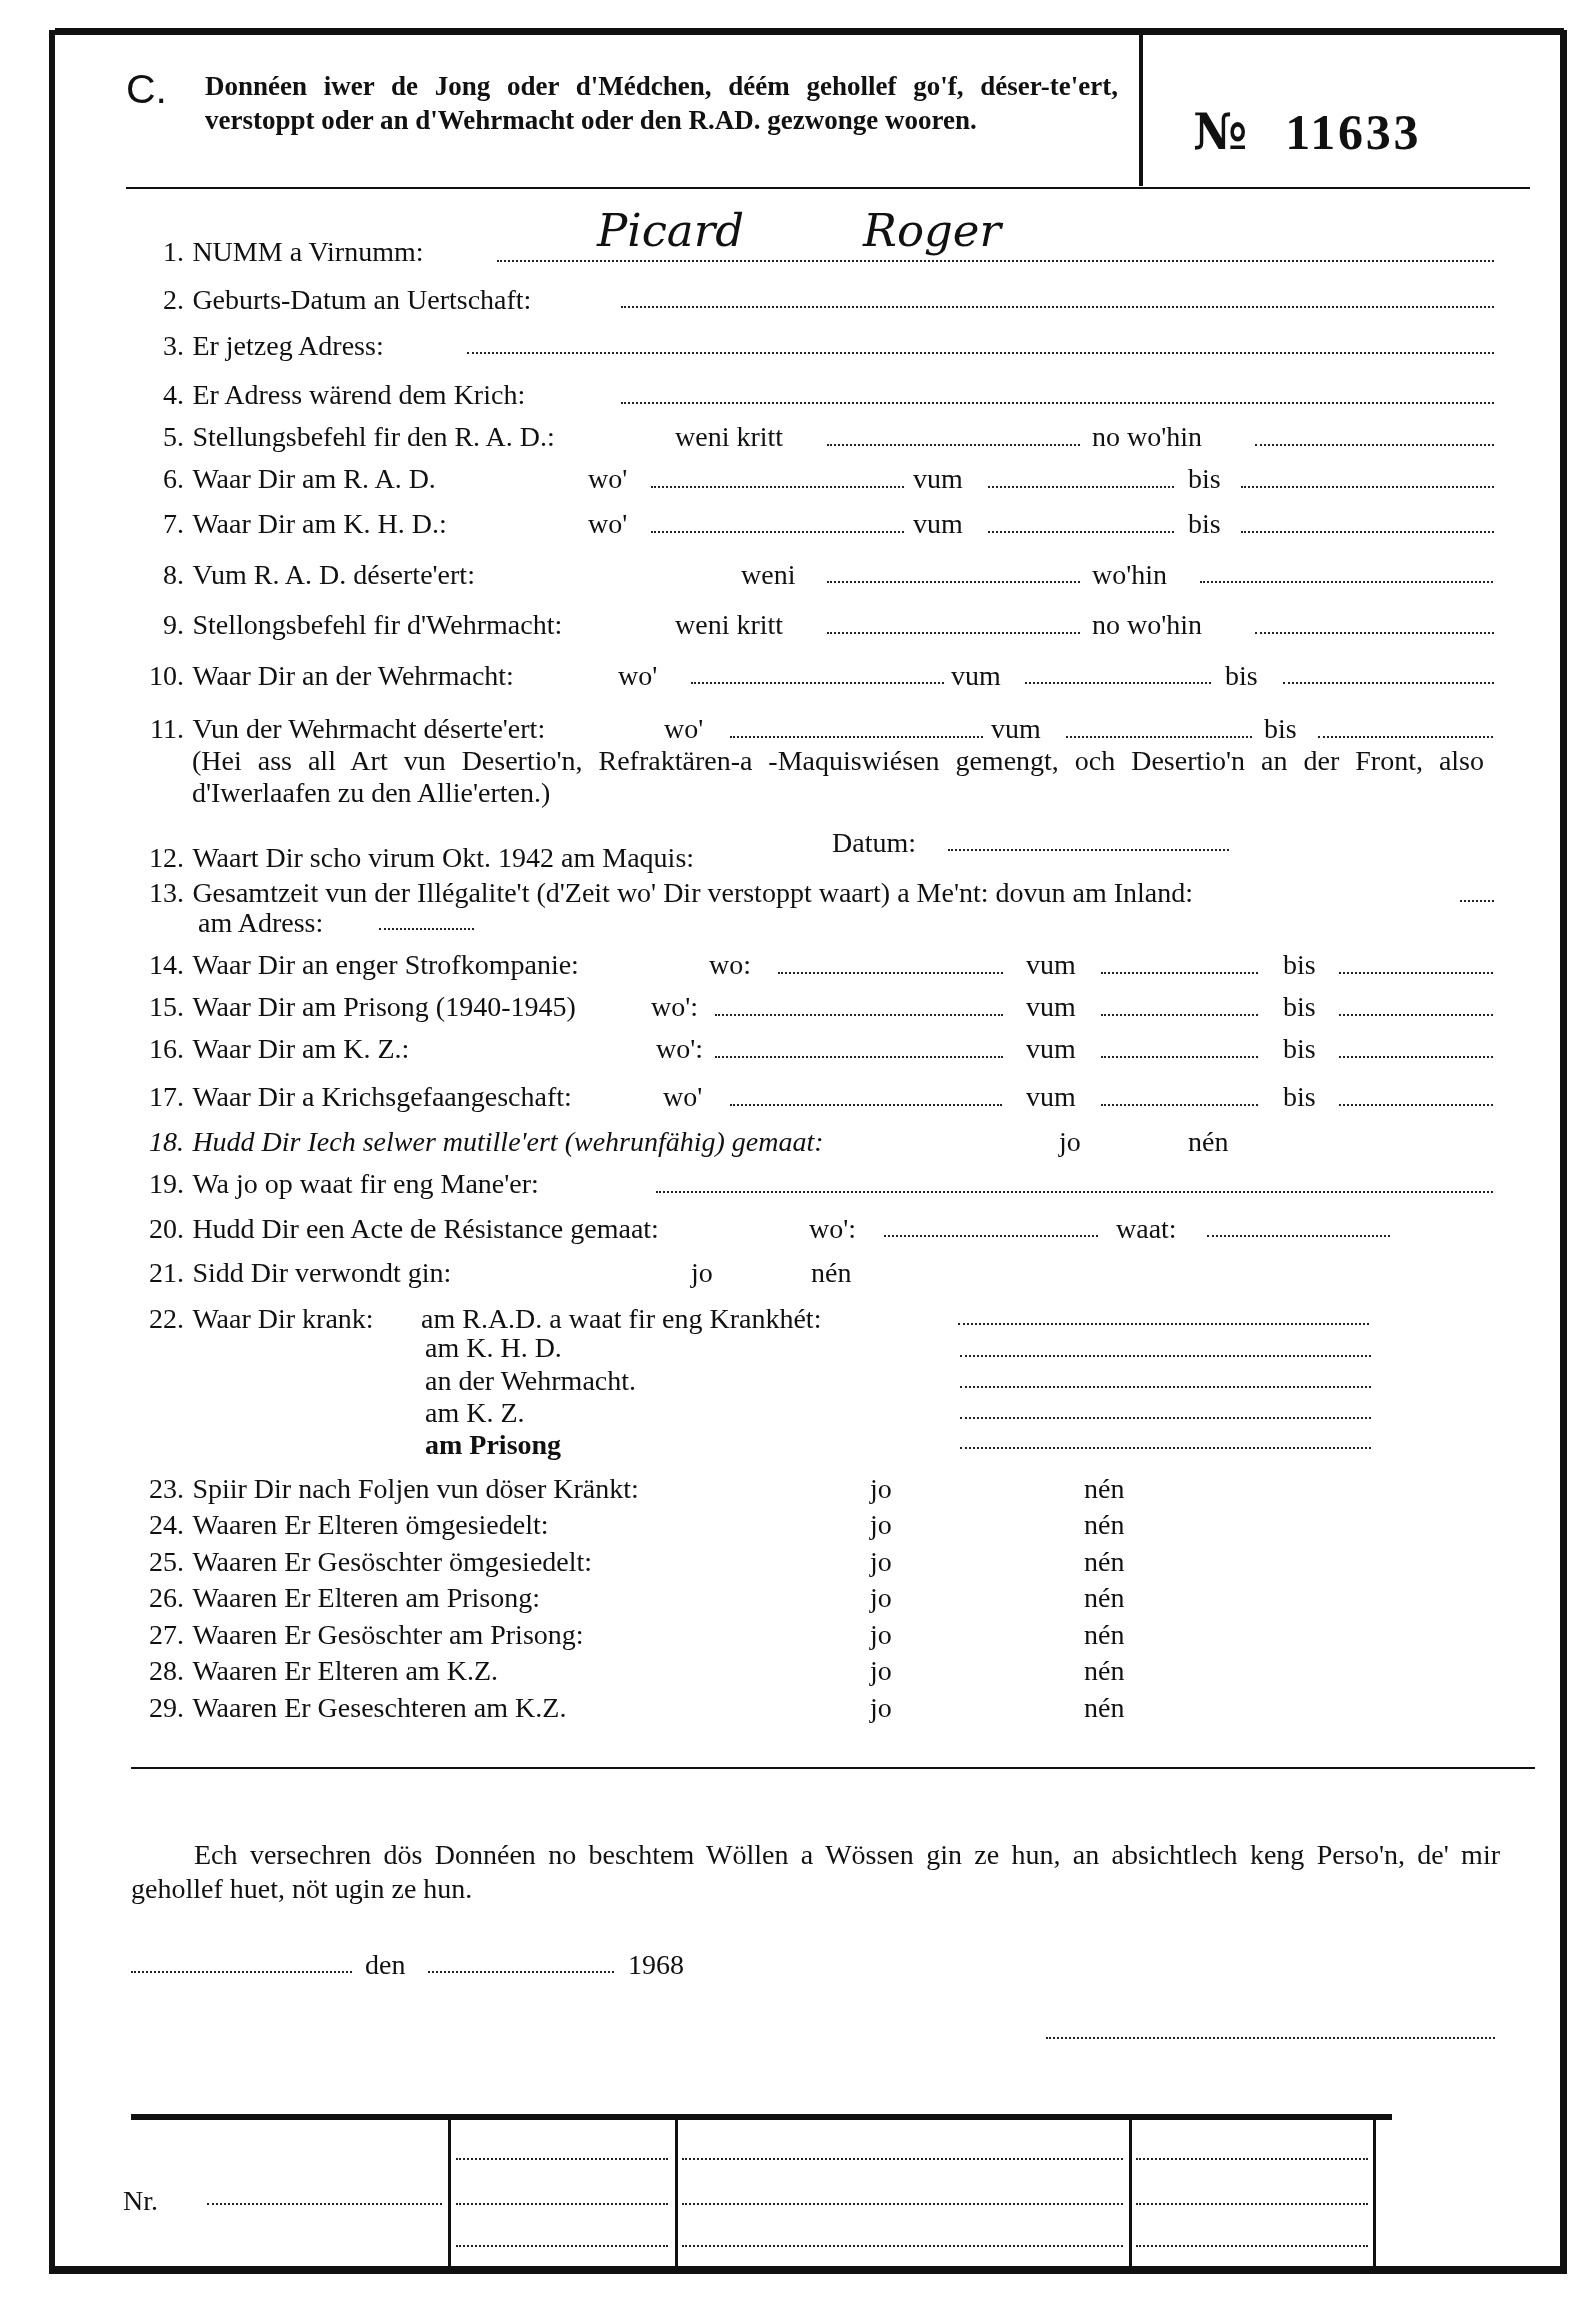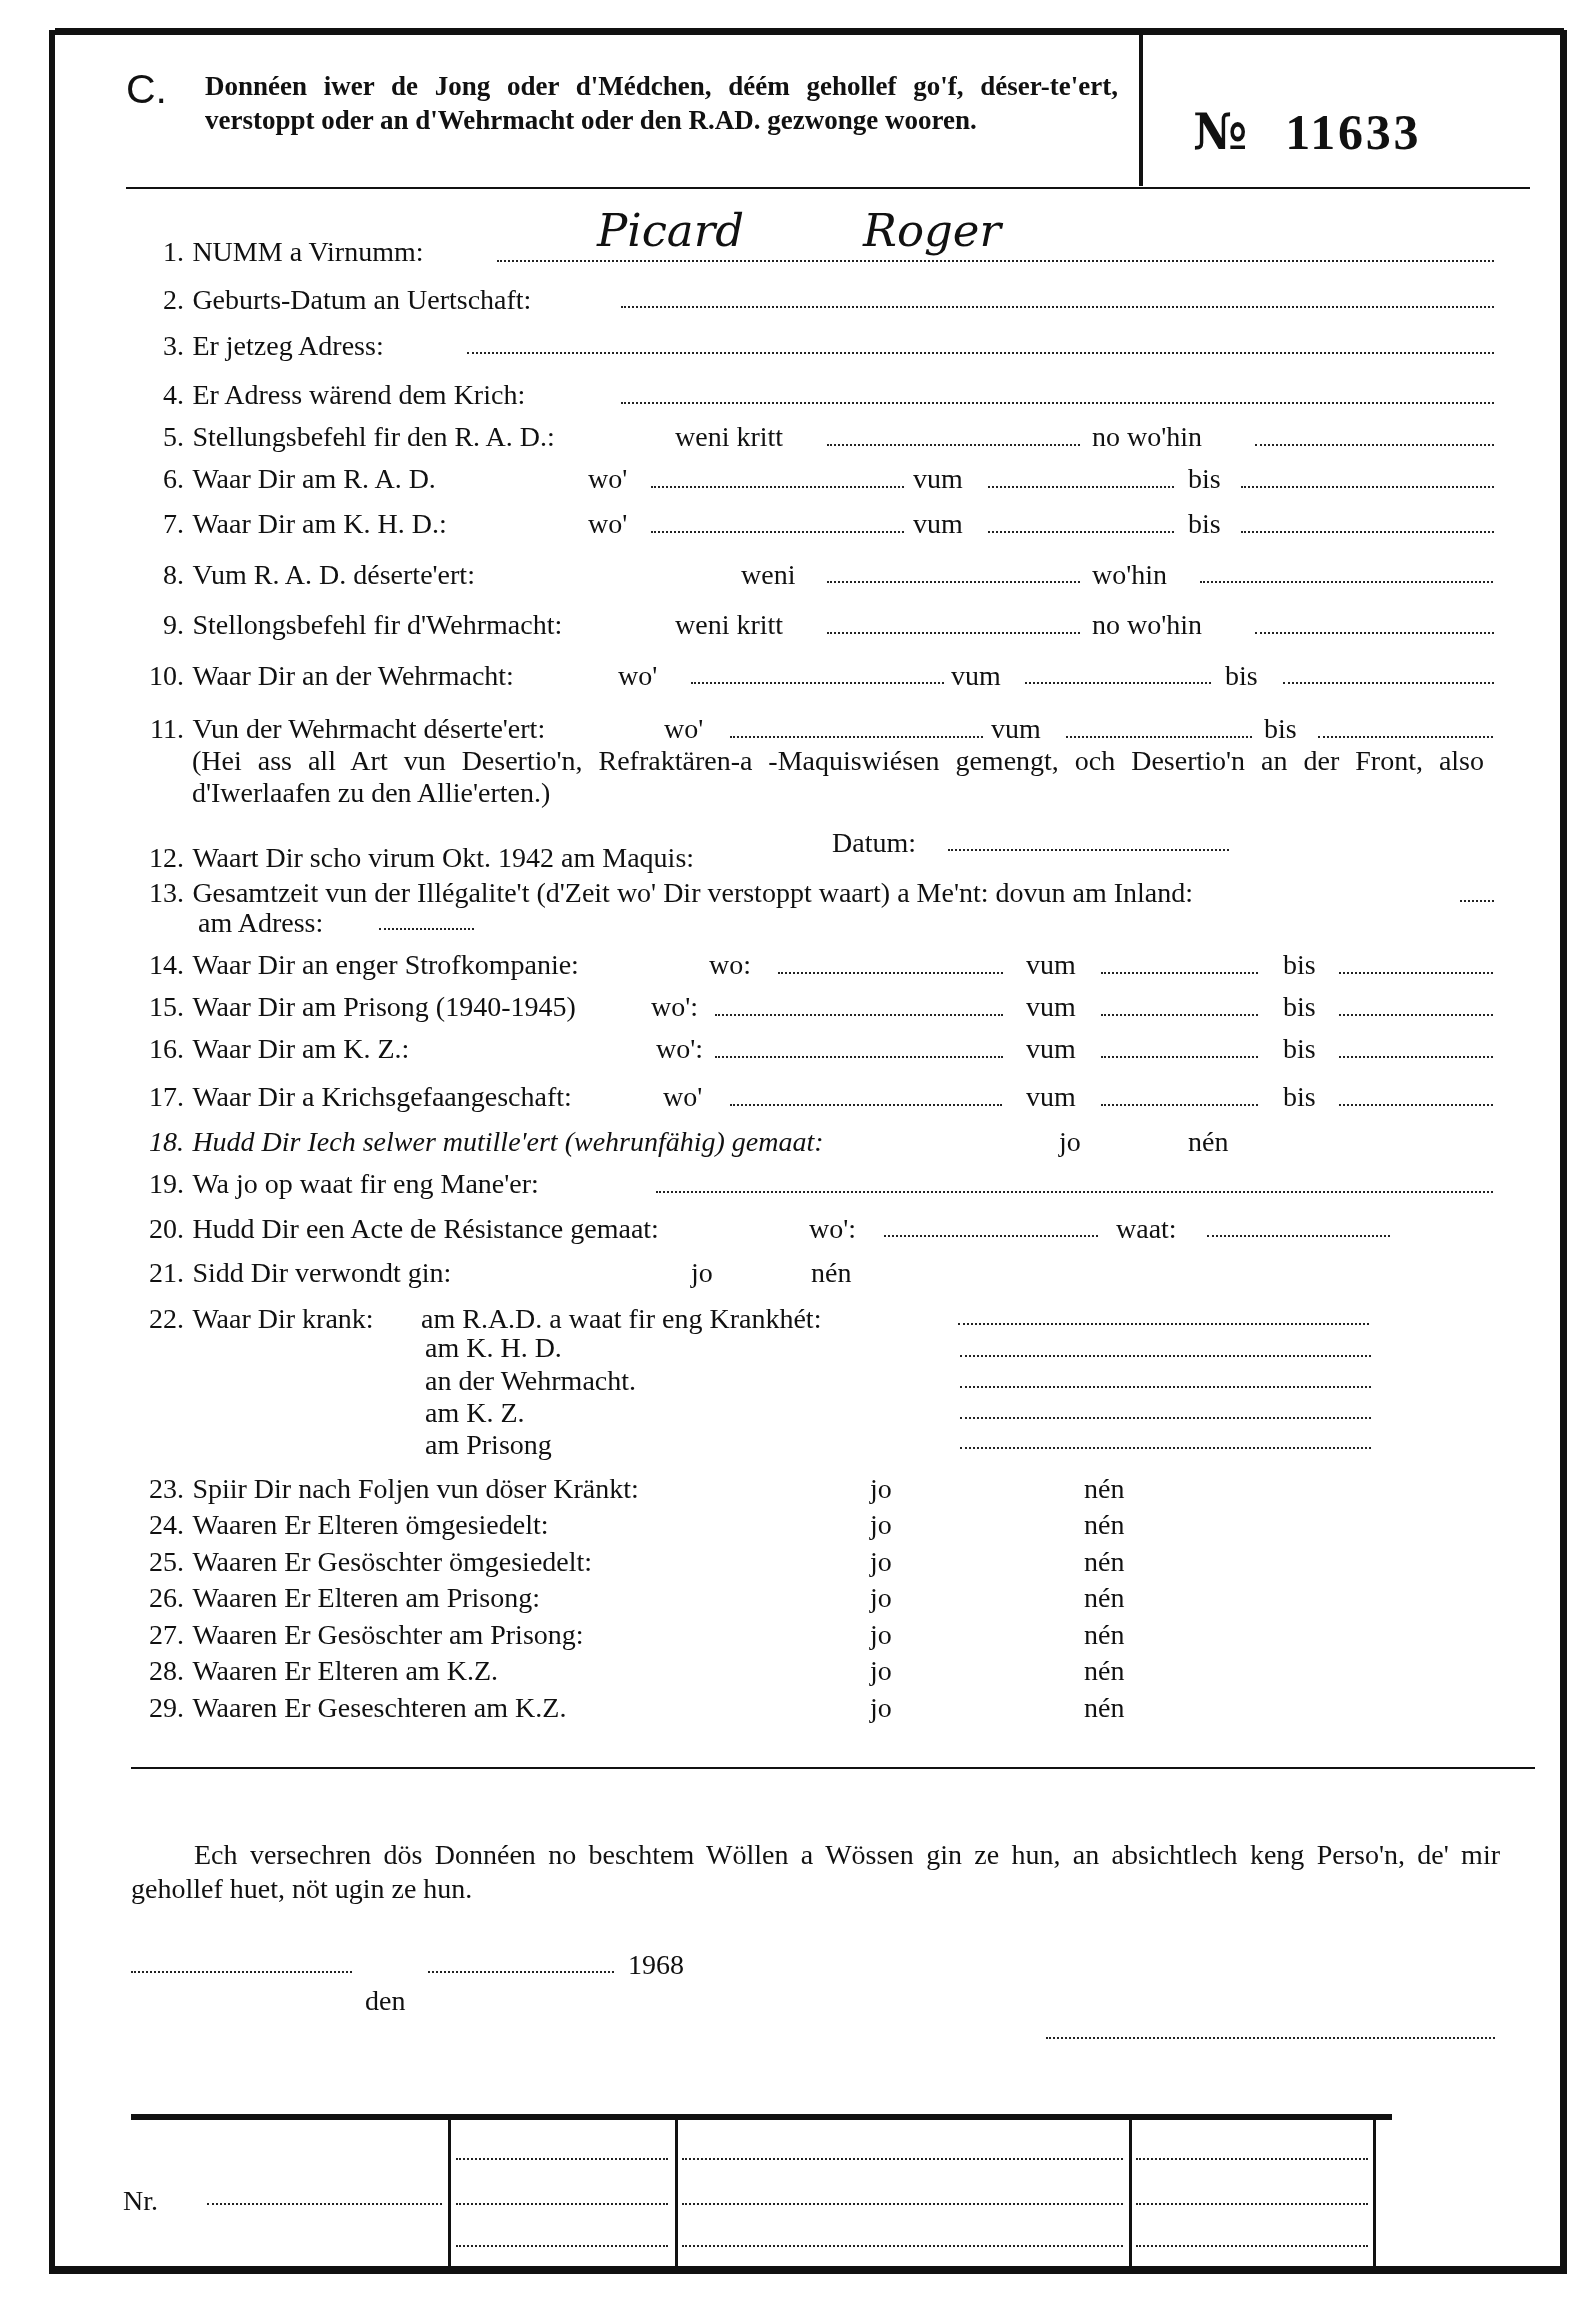--- a/index.html
+++ b/index.html
@@ -214,21 +214,21 @@
   <span class="num">22.</span><span>Waar Dir krank:</span>
 </div>
 <div class="abs" style="left:421px; top:1303px;">am R.A.D. a waat fir eng Krankhét:</div>
 <div class="absdots" style="left:958px; top:1323px; width:411px;"></div>
 <div class="abs" style="left:425px; top:1332px;">am K. H. D.</div>
 <div class="absdots" style="left:960px; top:1355px; width:411px;"></div>
 <div class="abs" style="left:425px; top:1365px;">an der Wehrmacht.</div>
 <div class="absdots" style="left:960px; top:1386px; width:411px;"></div>
 <div class="abs" style="left:425px; top:1397px;">am K. Z.</div>
 <div class="absdots" style="left:960px; top:1417px; width:411px;"></div>
-<div class="abs" style="left:425px; top:1429px;">am Prisong</div>
+<div class="abs" style="left:425px; top:1429px;font-weight:bold;">am Prisong</div>
 <div class="absdots" style="left:960px; top:1447px; width:411px;"></div>
 
 <div class="row" style="top:1473px;">
   <span class="num">23.</span><span>Spiir Dir nach Foljen vun döser Kränkt:</span>
 </div>
 <div class="abs" style="left:870px; top:1473px;">jo</div>
 <div class="abs" style="left:1084px; top:1473px;">nén</div>
 
 <div class="row" style="top:1509px;">
   <span class="num">24.</span><span>Waaren Er Elteren ömgesiedelt:</span>
@@ -263,21 +263,21 @@
 <div class="row" style="top:1692px;">
   <span class="num">29.</span><span>Waaren Er Geseschteren am K.Z.</span>
 </div>
 <div class="abs" style="left:870px; top:1692px;">jo</div>
 <div class="abs" style="left:1084px; top:1692px;">nén</div>
 
 <div class="sep"></div>
 <div class="decl">Ech versechren dös Donnéen no beschtem Wöllen a Wössen gin ze hun, an absichtlech keng Perso'n, de' mir gehollef huet, nöt ugin ze hun.</div>
 
 <div class="absdots" style="left:131px; top:1971px; width:221px;"></div>
-<div class="abs" style="left:365px; top:1949px;margin-top:36px;">den</div>
+<div class="abs" style="left:365px; top:1949px;">den</div>
 <div class="absdots" style="left:428px; top:1971px; width:186px;"></div>
 <div class="abs" style="left:628px; top:1949px;">1968</div>
 
 <div class="absdots" style="left:1046px; top:2037px; width:449px;"></div>
 
 <div class="tbl-top"></div>
 <div class="tbl-v" style="left:448px;"></div>
 <div class="tbl-v" style="left:675px;"></div>
 <div class="tbl-v" style="left:1129px;"></div>
 <div class="tbl-v" style="left:1373px;"></div>

